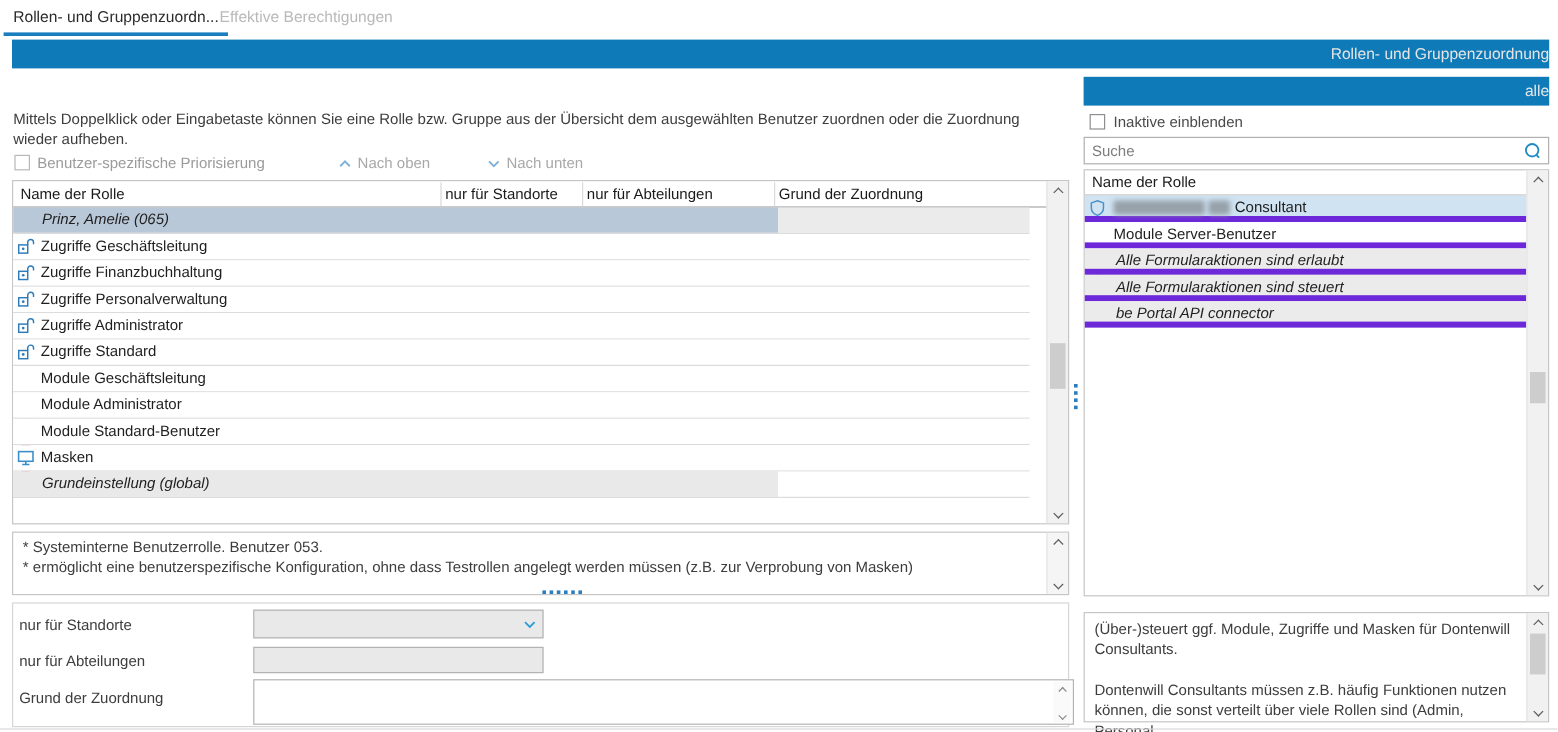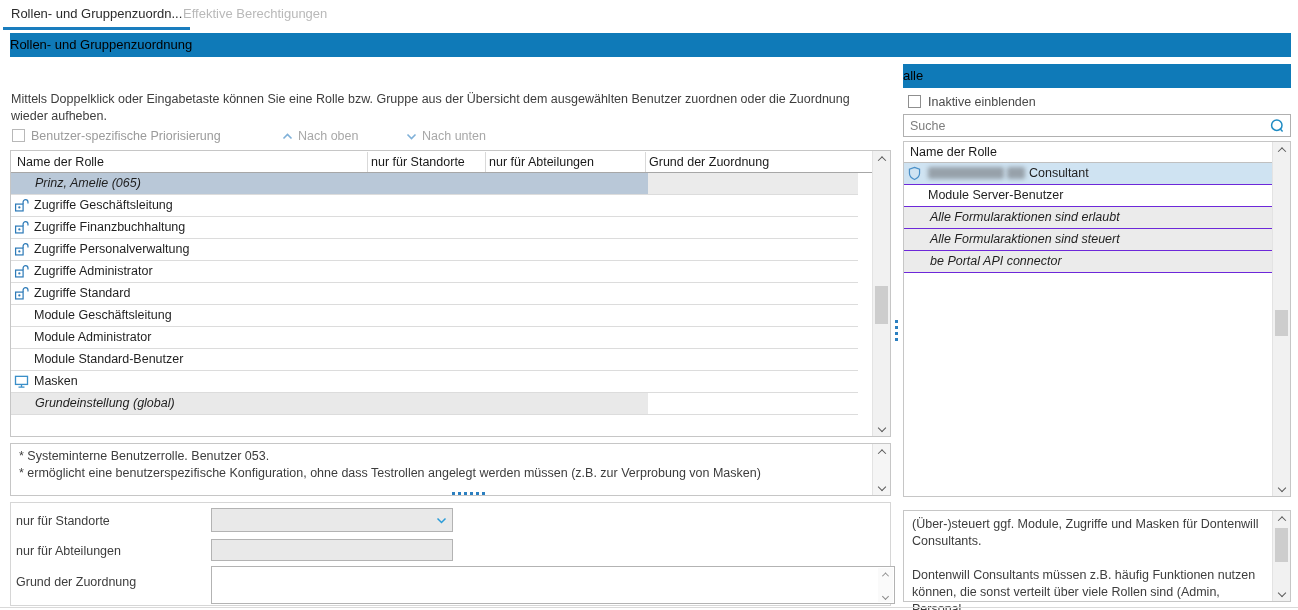--- a/index.html
+++ b/index.html
@@ -7,21 +7,21 @@
   body { font-family:"Liberation Sans", sans-serif; font-size:12.5px; color:#333; }
   .screen { position:relative; width:1298px; height:610px; background:#fff; }
 
   
   .tabs { position:absolute; top:0; left:0; width:1298px; height:30px; background:#fff; }
   .tab { position:absolute; top:0; height:30px; line-height:28px; font-size:13px; padding:0 8px; cursor:default; white-space:nowrap; }
   .tab.active { left:3px; color:#2b2b2b; border-bottom:3px solid #1a7dbe; }
   .tab.inactive { left:175px; color:#b9b9b9; }
 
   
-  .bluebar { position:absolute; background:#0f7ab8; color:#000000; font-size:13px; text-align:left; height:24px; line-height:24px; }
+  .bluebar { position:absolute; background:#0f7ab8; color:#e5e5e5; font-size:13px; text-align:right; height:24px; line-height:24px; }
   .main-header { left:10px; top:33px; width:1281px; }
   .lp-header { left:10px; top:64px; width:883px; }
   .rp-header { left:903px; top:64px; width:388px; }
 
   .instruction { position:absolute; left:11px; top:91px; width:874px; color:#3d3d3d; line-height:17px; }
 
   
   .chk-box { display:inline-block; width:13px; height:13px; background:#fff; border:1px solid #8f8f8f; vertical-align:-2px; }
   .chk-box.disabled { border-color:#b8b8b8; }
   .prior-chk { position:absolute; left:12px; top:129px; color:#9b9b9b; }
@@ -80,21 +80,21 @@
   .rchk { position:absolute; left:908px; top:95px; color:#4a4a4a; }
   .rchk .chk-box { margin-right:7px; }
   .rsearch { position:absolute; left:903px; top:114px; width:388px; height:23px; border:1px solid #b0b0b0; background:#fff; }
   .rsearch input { position:absolute; left:0; top:0; width:360px; height:21px; border:none; outline:none; padding:0 6px; font:inherit; color:#444; background:transparent; }
   .rsearch input::placeholder { color:#7d7d7d; }
   .rsearch svg { position:absolute; right:5px; top:3px; }
 
   .rtable { left:903px; top:141px; width:388px; height:356px; }
   .rthead { position:relative; height:21px; line-height:21px; border-bottom:1px solid #c0c0c0; color:#1a1a1a; padding-left:6px; }
   .rrows { position:absolute; left:0; top:21px; width:368px; }
-  .rrow { position:relative; height:22px; line-height:21px; border-bottom:1px solid #6d28d9; background:#fff; white-space:nowrap; }
+  .rrow { position:relative; height:22px; line-height:21px; border-bottom:5px solid #6d28d9; background:#fff; white-space:nowrap; }
   .rrow .row-icon { position:absolute; left:3px; top:3px; }
   .rrow .row-label { position:absolute; left:24px; top:0; color:#1f1f1f; }
   .rrow.sel { background:#cfe3f2; }
   .rrow.grp { background:#ebebeb; }
   .rrow.grp .row-label { left:26px; font-style:italic; }
   .blur-block { display:inline-block; height:12px; background:#97a1aa; filter:blur(2px); border-radius:2px; vertical-align:-2px; }
 
   .rdesc { left:903px; top:510px; width:388px; height:92px; }
   .rdesc .desc-text { position:absolute; left:0; top:0; width:364px; padding:5px 8px; color:#3d3d3d; line-height:17px; white-space:pre-wrap; }
 

